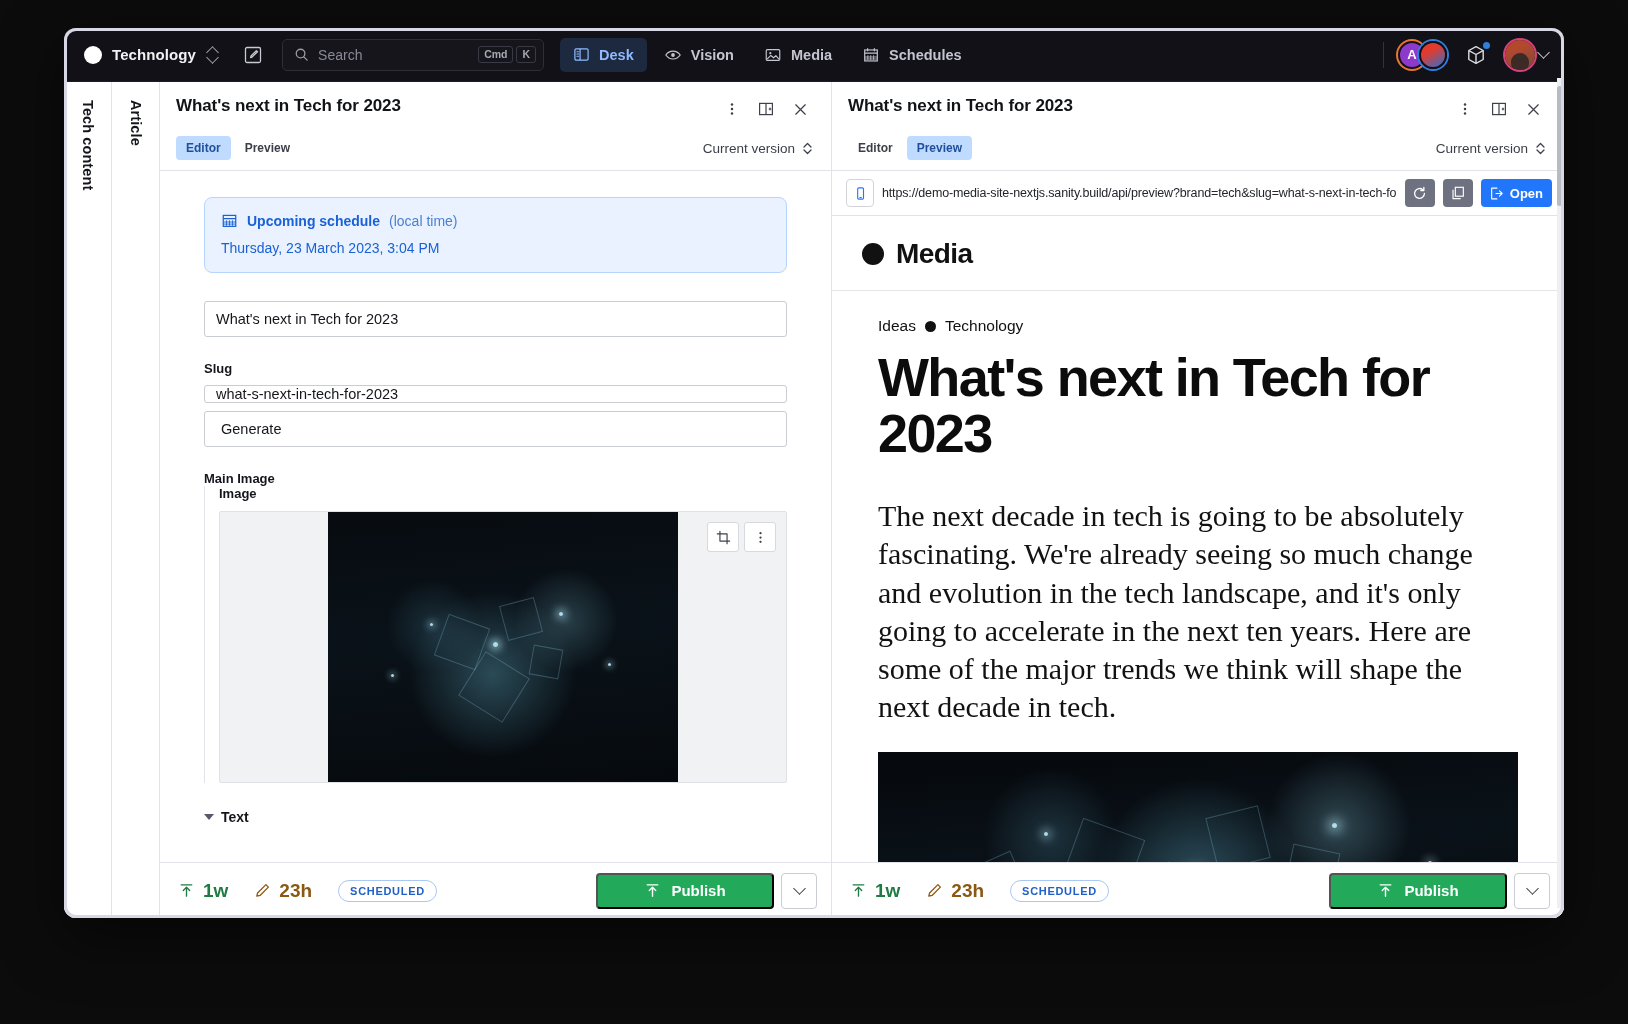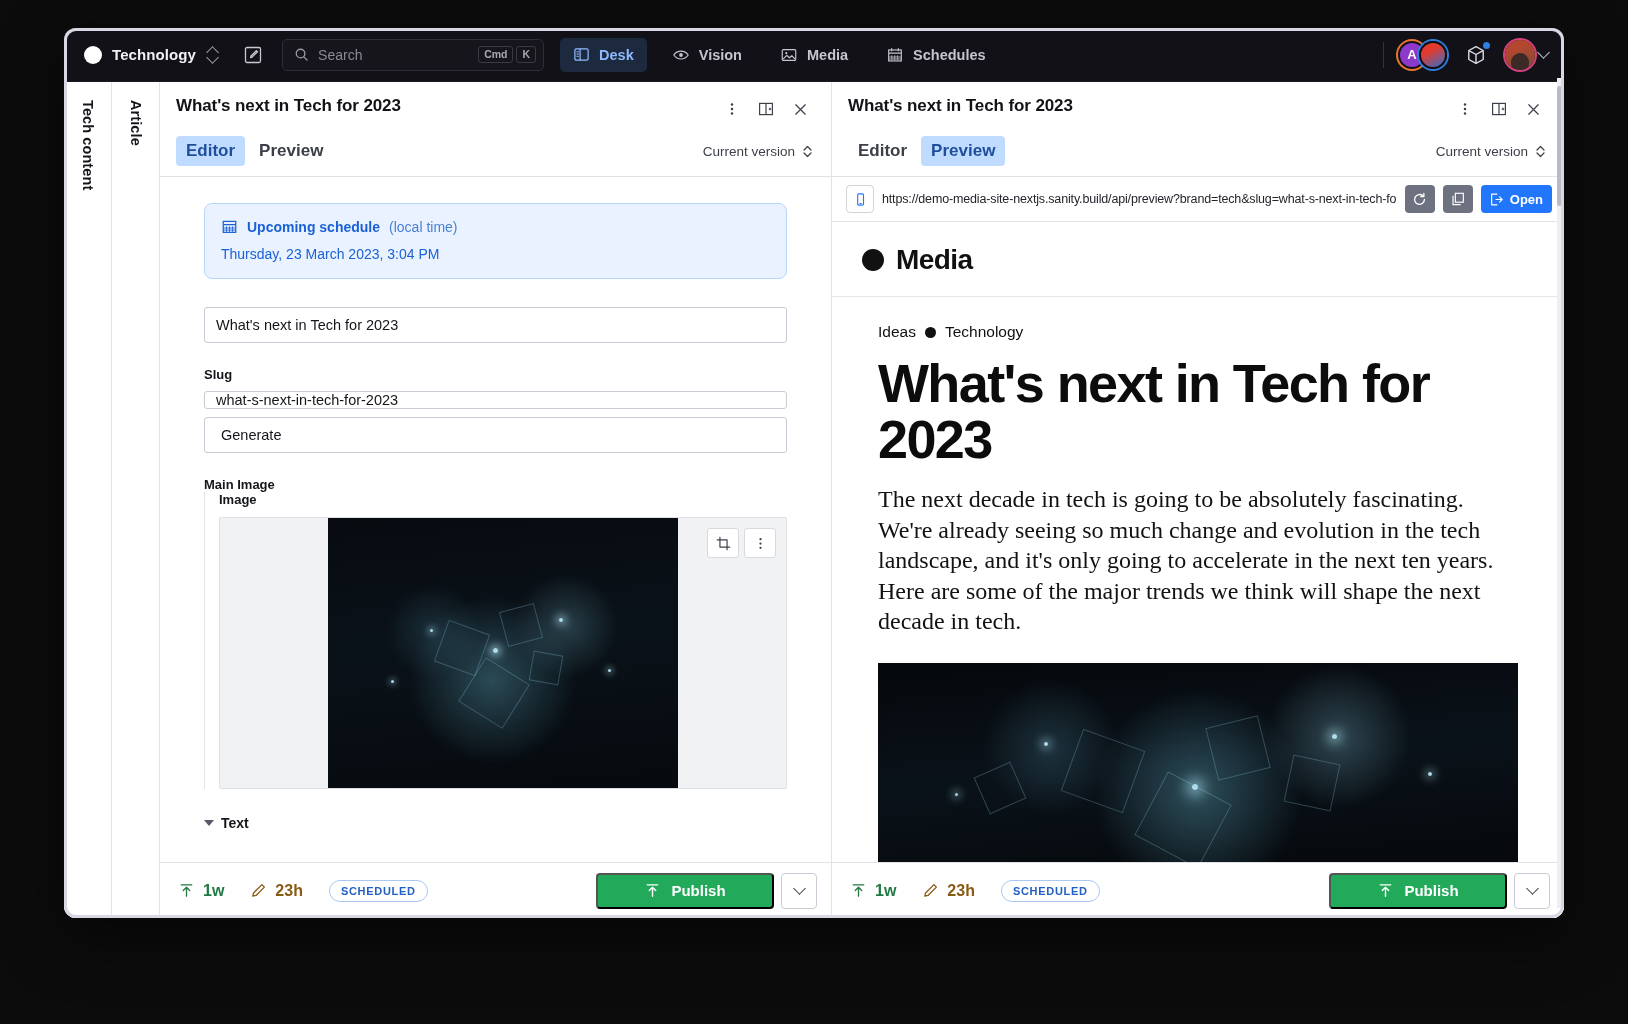--- a/index.html
+++ b/index.html
@@ -69,21 +69,21 @@
     display: flex; align-items: center; gap: 9px;
     padding: 0 7px 0 11px;
   }
   .nav-search .ph { color: #8a8a96; font-size: 14px; flex: 1; }
   .kbd-group { display: flex; gap: 3px; }
   .kbd {
     border: 1px solid #3a3a46; border-radius: 3px;
     color: #a9a9b6; font-size: 10.5px; font-weight: 600;
     padding: 2px 5px; line-height: 1;
   }
-  .nav-tabs { display: flex; align-items: center; margin-left: 16px; gap: 12px; }
+  .nav-tabs { display: flex; align-items: center; margin-left: 16px; gap: 4px; }
   .nav-tab {
     display: flex; align-items: center; gap: 9px;
     height: 34px; padding: 0 13px; border-radius: 5px;
     color: #c5c5d0; font-size: 14.5px; font-weight: 600;
   }
   .nav-tab.active { background: #1d293e; color: #8fbaff; }
   .nav-right { margin-left: auto; display: flex; align-items: center; gap: 0; padding-right: 4px; }
   .nav-div { width: 1px; height: 26px; background: #33333e; margin-right: 14px; }
   .avatar-stack { display: flex; align-items: center; }
   .av {
@@ -127,21 +127,21 @@
   .pane.editor { width: 672px; flex: 0 0 672px; border-right: 1px solid #e2e3e8; }
   .pane.preview { flex: 1; }
 
   .pane-head { padding: 14px 16px 0 16px; }
   .pane-head-top { display: flex; align-items: flex-start; }
   .doc-title { font-size: 17px; font-weight: 700; color: #111316; letter-spacing: -.1px; flex: 1; }
   .head-actions { display: flex; align-items: center; gap: 4px; margin-top: -2px; }
   .head-btn { width: 30px; height: 30px; border-radius: 5px; display:flex; align-items:center; justify-content:center; }
   .pane-head-bottom { display: flex; align-items: center; margin-top: 12px; padding-bottom: 10px; }
   .seg { display: flex; gap: 4px; }
-  .seg-btn { font-size: 17px; font-weight: 600; color: #3b3f47; padding: 5px 10px; border-radius: 4px; }
+  .seg-btn { font-size: 12px; font-weight: 600; color: #3b3f47; padding: 5px 10px; border-radius: 4px; }
   .seg-btn.active { background: #bfdbff; color: #1f4f9c; }
   .ver { margin-left: auto; display: flex; align-items: center; gap: 7px; font-size: 13.5px; color: #3b3f47; padding-right: 2px;}
   .pane-head-rule { border-bottom: 1px solid #e2e3e8; }
 
   .pane-scroll { flex: 1; overflow: hidden; position: relative; }
 
   
   .form { padding: 26px 44px 0 44px; }
   .banner {
     border: 1px solid #b7d4fb; background: #e9f2fe; border-radius: 8px;
@@ -230,40 +230,40 @@
   .site-name { font-size: 28px; font-weight: 800; color: #111; letter-spacing: -.6px; }
   .article { padding: 26px 46px 0 46px; }
   .kicker { font-size: 15.5px; color: #111; display: flex; align-items: center; gap: 9px; font-family: "Liberation Sans", sans-serif; }
   .kicker-dot { width: 11px; height: 11px; border-radius: 50%; background: #111; display:inline-block; }
   .headline {
     font-size: 54px; line-height: 1.04; font-weight: 800; color: #0c0c0c;
     letter-spacing: -1.6px; margin-top: 14px;
   }
   .lede {
     font-family: "Liberation Serif", serif;
-    font-size: 24px; line-height: 1.27; color: #121212; margin-top: 17px;
+    font-size: 30px; line-height: 1.27; color: #121212; margin-top: 36px;
   }
   .hero {
     margin-top: 26px; height: 210px; width: 100%;
     background:
       radial-gradient(circle at 50% 62%, rgba(120,210,235,.32) 0%, rgba(20,50,70,0) 30%),
       radial-gradient(circle at 72% 35%, rgba(160,230,250,.25) 0%, rgba(20,50,70,0) 15%),
       radial-gradient(circle at 27% 40%, rgba(120,205,235,.18) 0%, rgba(20,50,70,0) 14%),
       linear-gradient(175deg,#05080c 0%, #0a1219 48%, #05080b 100%);
     position: relative; overflow: hidden;
   }
 
   
   .pane-foot {
     flex: 0 0 56px; height: 56px;
     border-top: 1px solid #e2e3e8;
     display: flex; align-items: center;
     padding: 0 14px 0 18px; gap: 0; background: #fff;
   }
-  .stat { display: flex; align-items: center; gap: 8px; font-size: 16px; font-weight: 700; }
+  .stat { display: flex; align-items: center; gap: 8px; font-size: 19px; font-weight: 700; }
   .stat.pub { color: #1f7a43; }
   .stat.edit { color: #8a5a14; margin-left: 26px; }
   .badge {
     margin-left: 26px; border: 1px solid #a9c8f2; color: #2160c4; border-radius: 11px;
     font-size: 11px; font-weight: 700; letter-spacing: .7px; padding: 4px 11px;
   }
   .foot-right { margin-left: auto; display: flex; align-items: stretch; gap: 7px; }
   .publish-btn {
     background: #22a95a; color: #fff; border-radius: 4px;
     height: 36px; min-width: 178px; padding: 0 18px;

